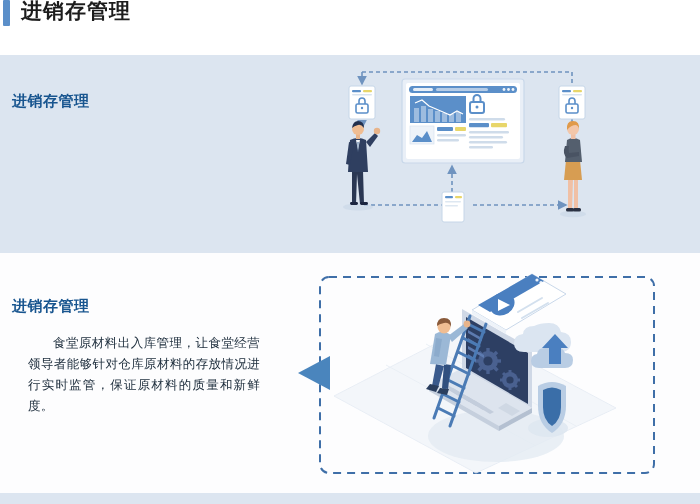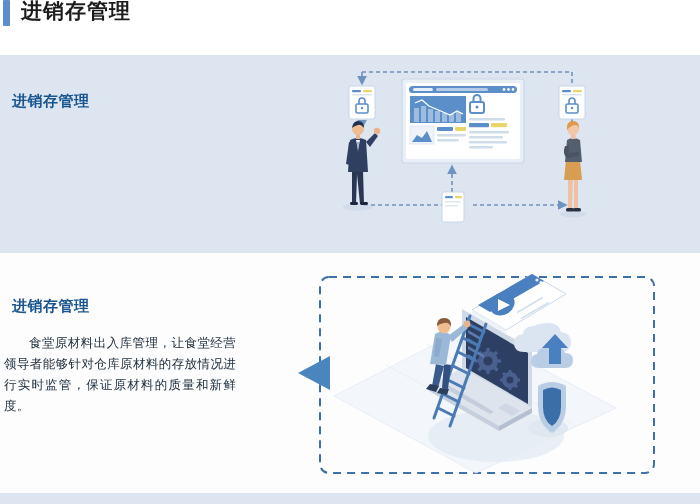--- a/index.html
+++ b/index.html
@@ -46,21 +46,21 @@
   }
   .sec-body{
     position:absolute;width:232px;font-size:12.5px;color:#20303f;
     line-height:21px;text-indent:25px;text-align:justify;
     letter-spacing:.2px;
   }
 
   #head1{left:12px;top:92px;}
   #body1{left:12px;top:128px;}
   #head2{left:12px;top:297px;}
-  #body2{left:4px;top:333px;}
+  #body2{left:28px;top:333px;}
 
   .illus{position:absolute;}
   #illus1{left:318px;top:62px;width:300px;height:178px;}
   #illus2{left:286px;top:268px;width:380px;height:220px;}
   .illus svg{display:block;width:100%;height:100%;}
 </style>
 </head>
 <body>
 
 <div class="page">

